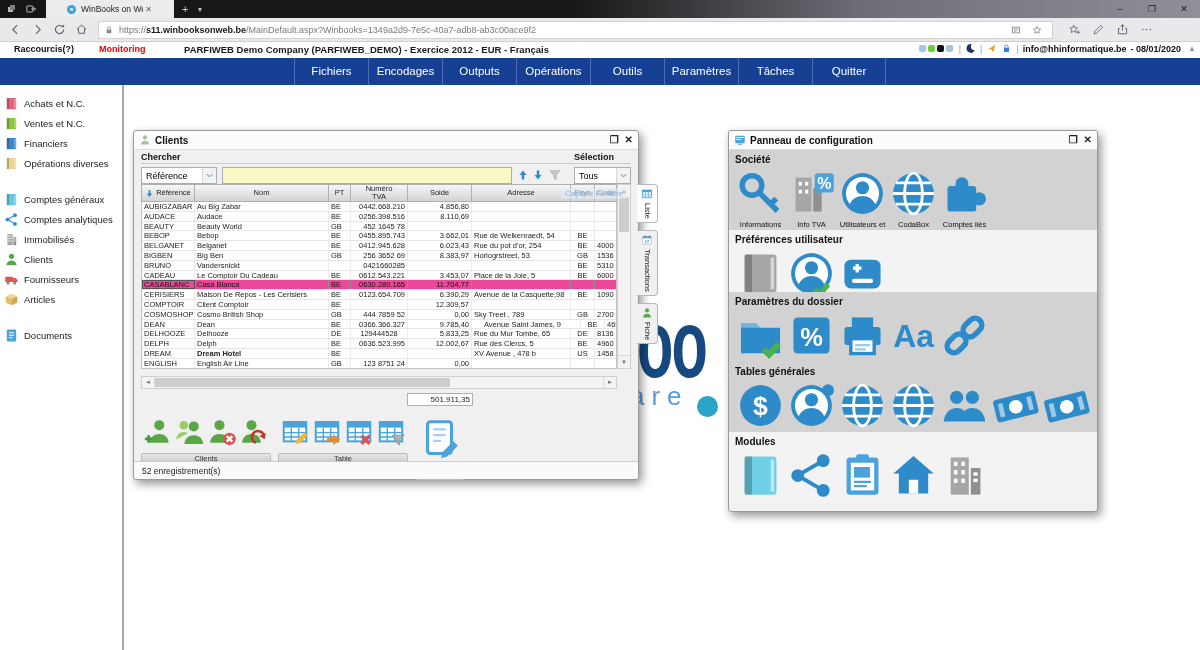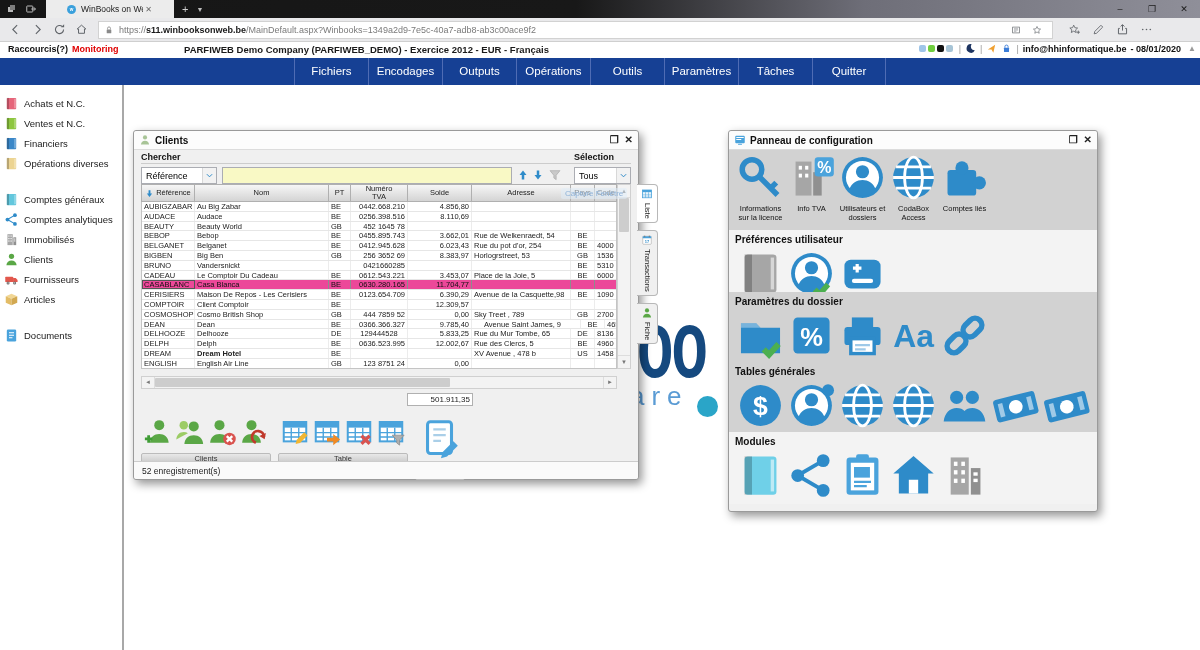--- a/index.html
+++ b/index.html
@@ -26,21 +26,21 @@
   .urlbar{margin-left:10px;width:955px;height:18px;background:#fff;border:1px solid #d2d2d2;display:flex;align-items:center;padding:0 5px;box-sizing:border-box;}
   .urlbar .ic{width:10px;height:10px;margin-right:5px;flex:none;}
   .urltext{font-size:9px;color:#7a7a7a;white-space:nowrap;overflow:hidden;flex:1;}
   .urltext .host{color:#1a1a1a;font-weight:bold;}
   .url-end-ic{width:11px;height:11px;margin-left:6px;flex:none;}
   .actions{display:flex;align-items:center;margin-left:4px;}
   .actions .nav-ic{margin-left:11px;}
 
   
   .appheader{position:absolute;left:0;top:42px;width:100%;height:16px;background:#fff;font-size:9px;}
-  .hdr-left{position:absolute;left:8px;top:2px;display:flex;gap:4px;}
+  .hdr-left{position:absolute;left:14px;top:2px;display:flex;gap:25px;}
   .lnk-shortcuts{color:#111;font-weight:bold;}
   .lnk-monitoring{color:#e00000;font-weight:bold;}
   .hdr-company{position:absolute;left:184px;top:2px;font-weight:bold;color:#1a1a1a;font-size:9.5px;white-space:nowrap;}
   .hdr-right{position:absolute;right:4px;top:1px;display:flex;align-items:center;gap:4px;}
   .dot{width:7px;height:7px;border-radius:2px;display:inline-block;}
   .sep{color:#999;font-size:9px;}
   .hdr-ic{width:11px;height:11px;}
   .hdr-mail,.hdr-date{font-weight:bold;color:#111;font-size:9px;white-space:nowrap;}
   .hdr-collapse{color:#9a9a9a;font-size:8px;margin-left:3px;}
 
@@ -803,20 +803,21 @@
           </svg>
         </span>
       <span class="win-title">Panneau de configuration</span>
       <span class="win-ctrl">
           <span>❐</span>
           <span>✕</span>
         </span>
     </div>
     <div id="cfg-sections">
         <div class="cfg-section bg-gray">
+          <div class="cfg-header">Société</div>
           <div class="cfg-items">
             <div class="cfg-item"><span class="ic"><svg viewBox="0 0 24 24" xmlns="http://www.w3.org/2000/svg">
                   <g fill="none" stroke="#2e8bc9" stroke-width="2.6">
                     <circle cx="8" cy="8.2" r="4.6"></circle>
                     <path d="M11.5 11.7l8.5 8.5M16.8 17l2.6-2.6"></path>
                   </g>
                 </svg></span><div class="cfg-lbl">Informations sur la licence</div></div>
             <div class="cfg-item"><span class="ic"><svg viewBox="0 0 24 24" xmlns="http://www.w3.org/2000/svg">
                   <rect x="4.5" y="4.5" width="7.5" height="16" fill="#a6a6a6"></rect>
                   <rect x="12.8" y="9.5" width="4" height="11" fill="#909090"></rect>

